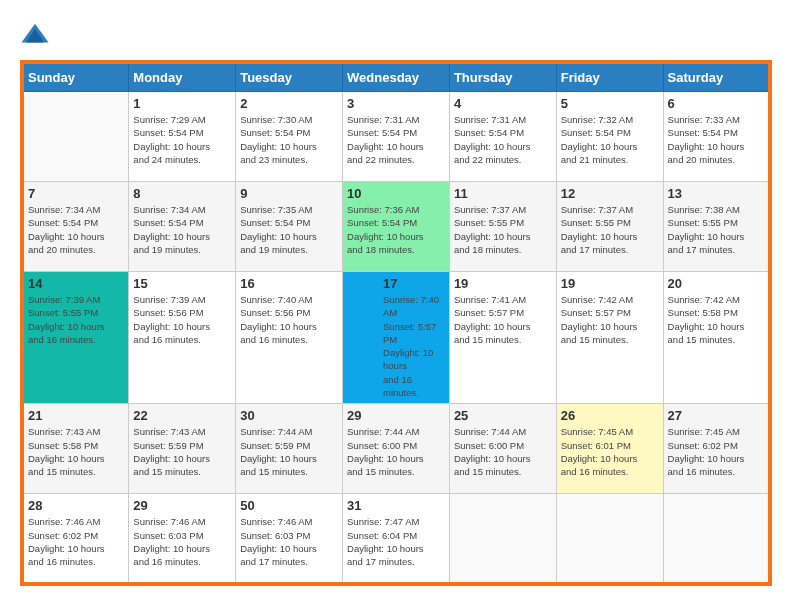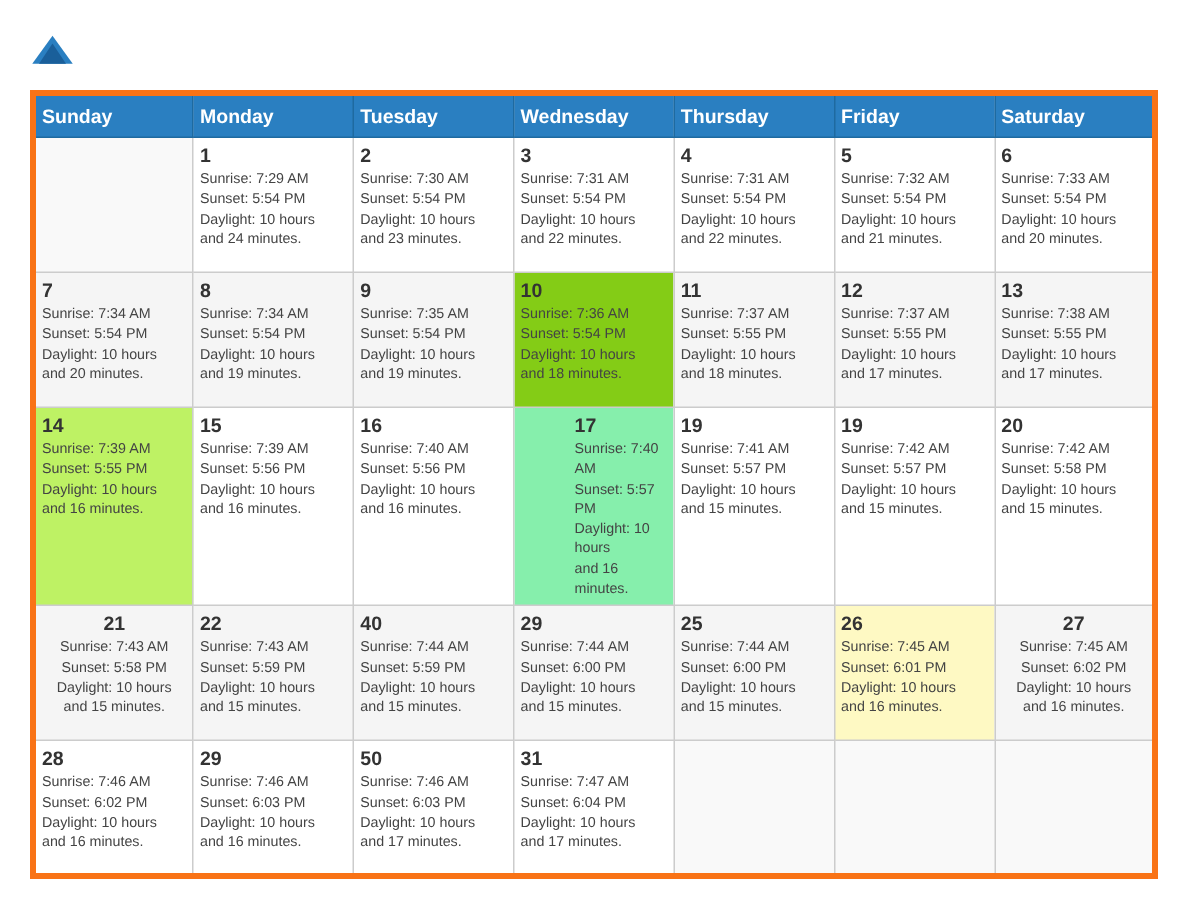--- a/index.html
+++ b/index.html
@@ -191,21 +191,21 @@
 Daylight: 10 hours
 and 19 minutes.</div>
         </td>
         <td style="background-color: rgb(245, 245, 245);">
           <span class="day-num">9</span>
           <div class="day-info" style="white-space: pre-line;">Sunrise: 7:35 AM
 Sunset: 5:54 PM
 Daylight: 10 hours
 and 19 minutes.</div>
         </td>
-        <td style="background-color: #84cc16;">
+        <td style="background-color: #86efac;">
           <span class="day-num">10</span>
           <div class="day-info" style="white-space: pre-line;">Sunrise: 7:36 AM
 Sunset: 5:54 PM
 Daylight: 10 hours
 and 18 minutes.</div>
         </td>
         <td style="background-color: rgb(245, 245, 245);">
           <span class="day-num">11</span>
           <div class="day-info" style="white-space: pre-line;">Sunrise: 7:37 AM
 Sunset: 5:55 PM
@@ -221,42 +221,42 @@
         </td>
         <td style="background-color: rgb(245, 245, 245);">
           <span class="day-num">13</span>
           <div class="day-info" style="white-space: pre-line;">Sunrise: 7:38 AM
 Sunset: 5:55 PM
 Daylight: 10 hours
 and 17 minutes.</div>
         </td>
       </tr>
       <tr>
-        <td style="background-color: #bef264;">
+        <td style="background-color: #14b8a6;">
           <span class="day-num">14</span>
           <div class="day-info" style="white-space: pre-line;">Sunrise: 7:39 AM
 Sunset: 5:55 PM
 Daylight: 10 hours
 and 16 minutes.</div>
         </td>
         <td style="background-color: rgb(255, 255, 255);">
           <span class="day-num">15</span>
           <div class="day-info" style="white-space: pre-line;">Sunrise: 7:39 AM
 Sunset: 5:56 PM
 Daylight: 10 hours
 and 16 minutes.</div>
         </td>
         <td style="background-color: rgb(255, 255, 255);">
           <span class="day-num">16</span>
           <div class="day-info" style="white-space: pre-line;">Sunrise: 7:40 AM
 Sunset: 5:56 PM
 Daylight: 10 hours
 and 16 minutes.</div>
         </td>
-        <td style="background-color: #86efac; padding-left: 40px;">
+        <td style="background-color: #0ea5e9; padding-left: 40px;">
           <span class="day-num">17</span>
           <div class="day-info" style="white-space: pre-line;">Sunrise: 7:40 AM
 Sunset: 5:57 PM
 Daylight: 10 hours
 and 16 minutes.</div>
         </td>
         <td style="background-color: rgb(255, 255, 255);">
           <span class="day-num">19</span>
           <div class="day-info" style="white-space: pre-line;">Sunrise: 7:41 AM
 Sunset: 5:57 PM
@@ -272,36 +272,36 @@
         </td>
         <td style="background-color: rgb(255, 255, 255);">
           <span class="day-num">20</span>
           <div class="day-info" style="white-space: pre-line;">Sunrise: 7:42 AM
 Sunset: 5:58 PM
 Daylight: 10 hours
 and 15 minutes.</div>
         </td>
       </tr>
       <tr>
-        <td style="background-color: rgb(245, 245, 245); text-align: center;">
+        <td style="background-color: rgb(245, 245, 245);">
           <span class="day-num">21</span>
           <div class="day-info" style="white-space: pre-line;">Sunrise: 7:43 AM
 Sunset: 5:58 PM
 Daylight: 10 hours
 and 15 minutes.</div>
         </td>
         <td style="background-color: rgb(245, 245, 245);">
           <span class="day-num">22</span>
           <div class="day-info" style="white-space: pre-line;">Sunrise: 7:43 AM
 Sunset: 5:59 PM
 Daylight: 10 hours
 and 15 minutes.</div>
         </td>
         <td style="background-color: rgb(245, 245, 245);">
-          <span class="day-num">40</span>
+          <span class="day-num">30</span>
           <div class="day-info" style="white-space: pre-line;">Sunrise: 7:44 AM
 Sunset: 5:59 PM
 Daylight: 10 hours
 and 15 minutes.</div>
         </td>
         <td style="background-color: rgb(245, 245, 245);">
           <span class="day-num">29</span>
           <div class="day-info" style="white-space: pre-line;">Sunrise: 7:44 AM
 Sunset: 6:00 PM
 Daylight: 10 hours
@@ -314,21 +314,21 @@
 Daylight: 10 hours
 and 15 minutes.</div>
         </td>
         <td style="background-color: #fef9c3;">
           <span class="day-num">26</span>
           <div class="day-info" style="white-space: pre-line;">Sunrise: 7:45 AM
 Sunset: 6:01 PM
 Daylight: 10 hours
 and 16 minutes.</div>
         </td>
-        <td style="background-color: rgb(245, 245, 245); text-align: center;">
+        <td style="background-color: rgb(245, 245, 245);">
           <span class="day-num">27</span>
           <div class="day-info" style="white-space: pre-line;">Sunrise: 7:45 AM
 Sunset: 6:02 PM
 Daylight: 10 hours
 and 16 minutes.</div>
         </td>
       </tr>
       <tr>
         <td style="background-color: rgb(255, 255, 255);">
           <span class="day-num">28</span>

